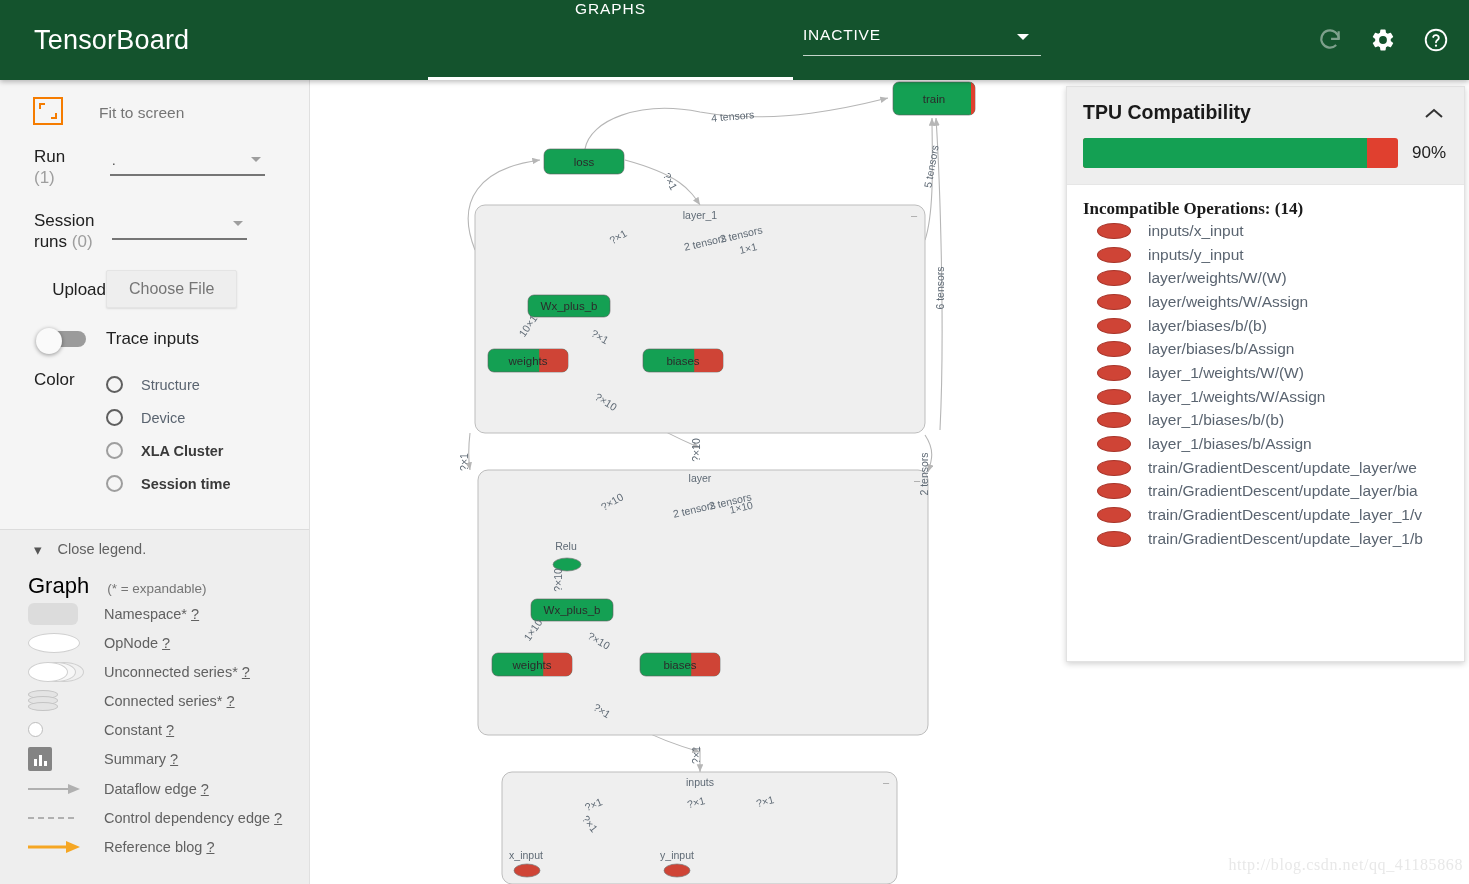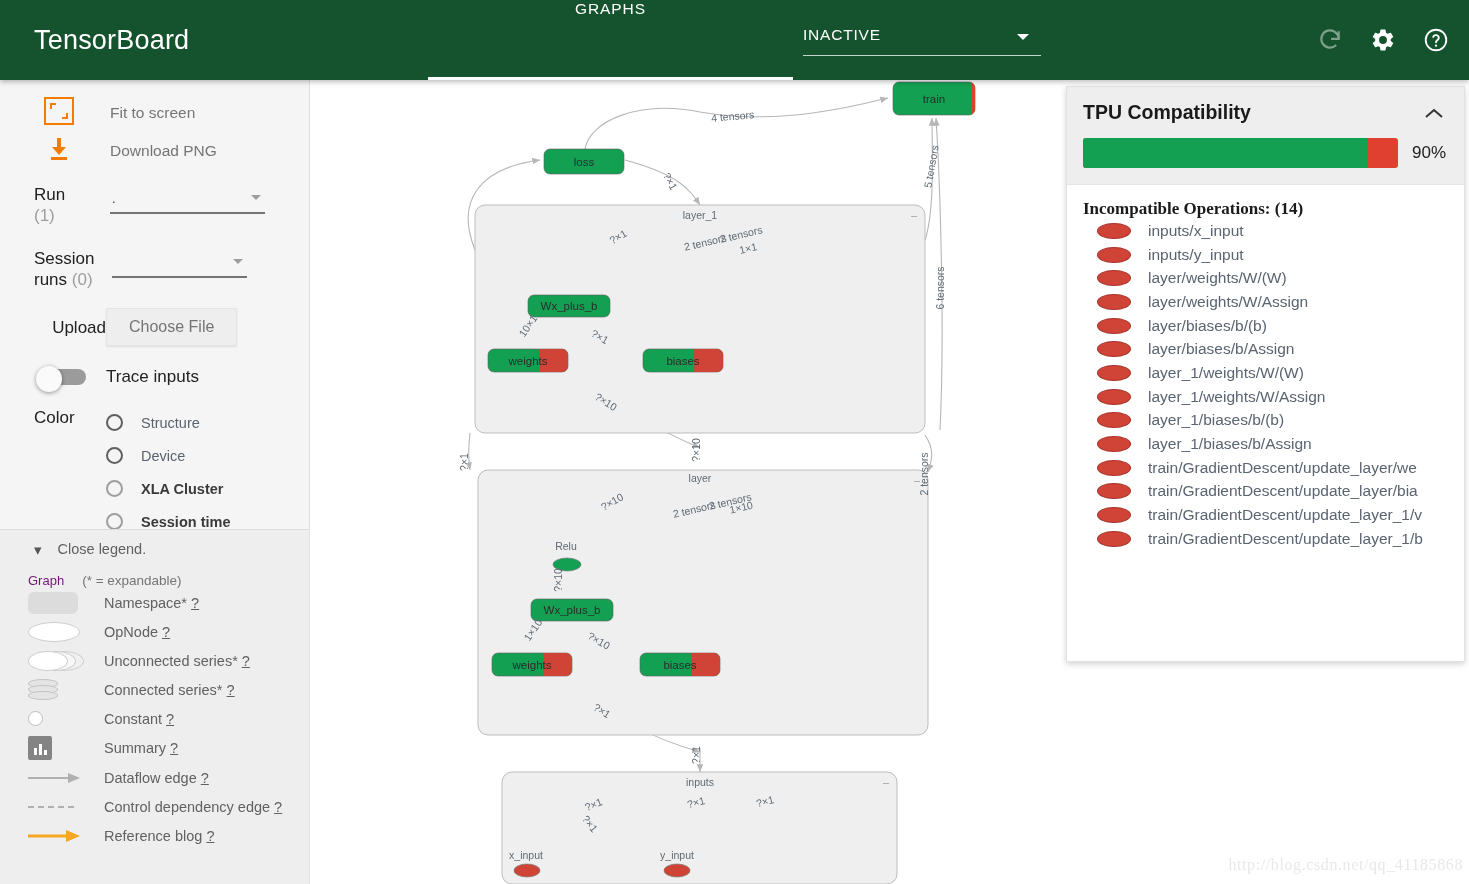--- a/index.html
+++ b/index.html
@@ -66,21 +66,21 @@
     position: absolute; left: 0; top: 80px;
     width: 310px; height: 804px;
     background: #f5f5f5;
     border-right: 1px solid #e0e0e0;
     overflow: hidden;
   }
   .sb-scroll { position: absolute; left:0; top:0; width: 310px; height: 449px; overflow: hidden; }
 
   .sb-action {
     display: flex; align-items: center; height: 38px;
-    padding-left: 44px; cursor: pointer;
+    padding-left: 33px; cursor: pointer;
   }
   .sb-action .lbl { margin-left: 36px; color: #757575; font-size: 15.5px; }
 
   .ctl-row { display: flex; align-items: flex-start; padding: 0 0 0 34px; margin-top: 14px; }
   .ctl-lbl { font-size: 17px; color: #212121; line-height: 21px; }
   .ctl-lbl .dim { color: #9e9e9e; }
 
   .md-select { position: relative; height: 26px; cursor: pointer; }
   .md-select .line { position: absolute; left:0; bottom: 0; height: 2px; background: #757575; width: 100%; }
   .md-select .sel-val { font-size: 13px; color: #424242; padding-left: 2px; line-height: 22px; }
@@ -127,21 +127,21 @@
   
   .legend {
     position: absolute; left: 0; bottom: 0; width: 310px; height: 355px;
     background: #eeeeee; border-top: 1px solid #dcdcdc;
     padding: 0; overflow: hidden;
   }
   .legend-close { display: flex; align-items: center; height: 38px; padding-left: 34px; cursor: pointer; }
   .legend-close .chev { color: #555; font-size: 15px; line-height: 1; }
   .legend-close .lc-lbl { margin-left: 16px; font-size: 14.5px; color: #616161; }
   .legend-head { display: flex; align-items: baseline; padding-left: 28px; margin-top: 5px; }
-  .legend-head .g { font-size: 13px; color: #701a75; }
+  .legend-head .g { font-size: 22px; color: #000000; }
   .legend-head .note { margin-left: 18px; font-size: 13.5px; color: #757575; }
   .lg-row { display: flex; align-items: center; height: 29px; padding-left: 28px; }
   .lg-sym { width: 62px; display: flex; align-items: center; justify-content: flex-start; }
   .lg-lbl { font-size: 14.5px; color: #616161; margin-left: 14px; }
   .lg-lbl .q { text-decoration: underline; cursor: pointer; }
 
   .sym-ns { width: 50px; height: 22px; background: #dcdcdc; border-radius: 6px; }
   .sym-op { width: 52px; height: 20px; background: #ffffff; border: 1px solid #cfcfcf; border-radius: 50%; }
   .sym-unconn { position: relative; width: 56px; height: 20px; }
   .sym-unconn i { position: absolute; top: 0; width: 40px; height: 20px; border: 1px solid #cfcfcf; border-radius: 50%; background: #fff; }
@@ -251,30 +251,20 @@
         <span>
           <svg width="30" height="28" viewBox="0 0 30 28">
             <rect x="1" y="1" width="28" height="26" fill="none" stroke="#f57c00" stroke-width="2"></rect>
             <path d="M7 12 L7 7 L12 7" fill="none" stroke="#f57c00" stroke-width="2"></path>
             <path d="M23 16 L23 21 L18 21" fill="none" stroke="#f57c00" stroke-width="2"></path>
           </svg>
         </span>
         <span class="lbl">Fit to screen</span>
       </div>
 
-      <div class="sb-action">
-        <span>
-          <svg width="30" height="28" viewBox="0 0 30 28">
-            <path d="M15 3 L15 14" stroke="#f57c00" stroke-width="4" fill="none"></path>
-            <path d="M8 12 L15 20 L22 12 Z" fill="#f57c00"></path>
-            <rect x="7" y="22" width="16" height="3" fill="#f57c00"></rect>
-          </svg>
-        </span>
-        <span class="lbl">Download PNG</span>
-      </div>
 
       <div class="ctl-row">
         <div class="ctl-lbl" style="width:76px;">
           <div>Run</div>
           <div class="dim">(1)</div>
         </div>
         <div class="md-select" style="width:155px; margin-top:4px;">
           <div class="sel-val">.</div>
           <span class="caret2"></span>
           <span class="line"></span>

